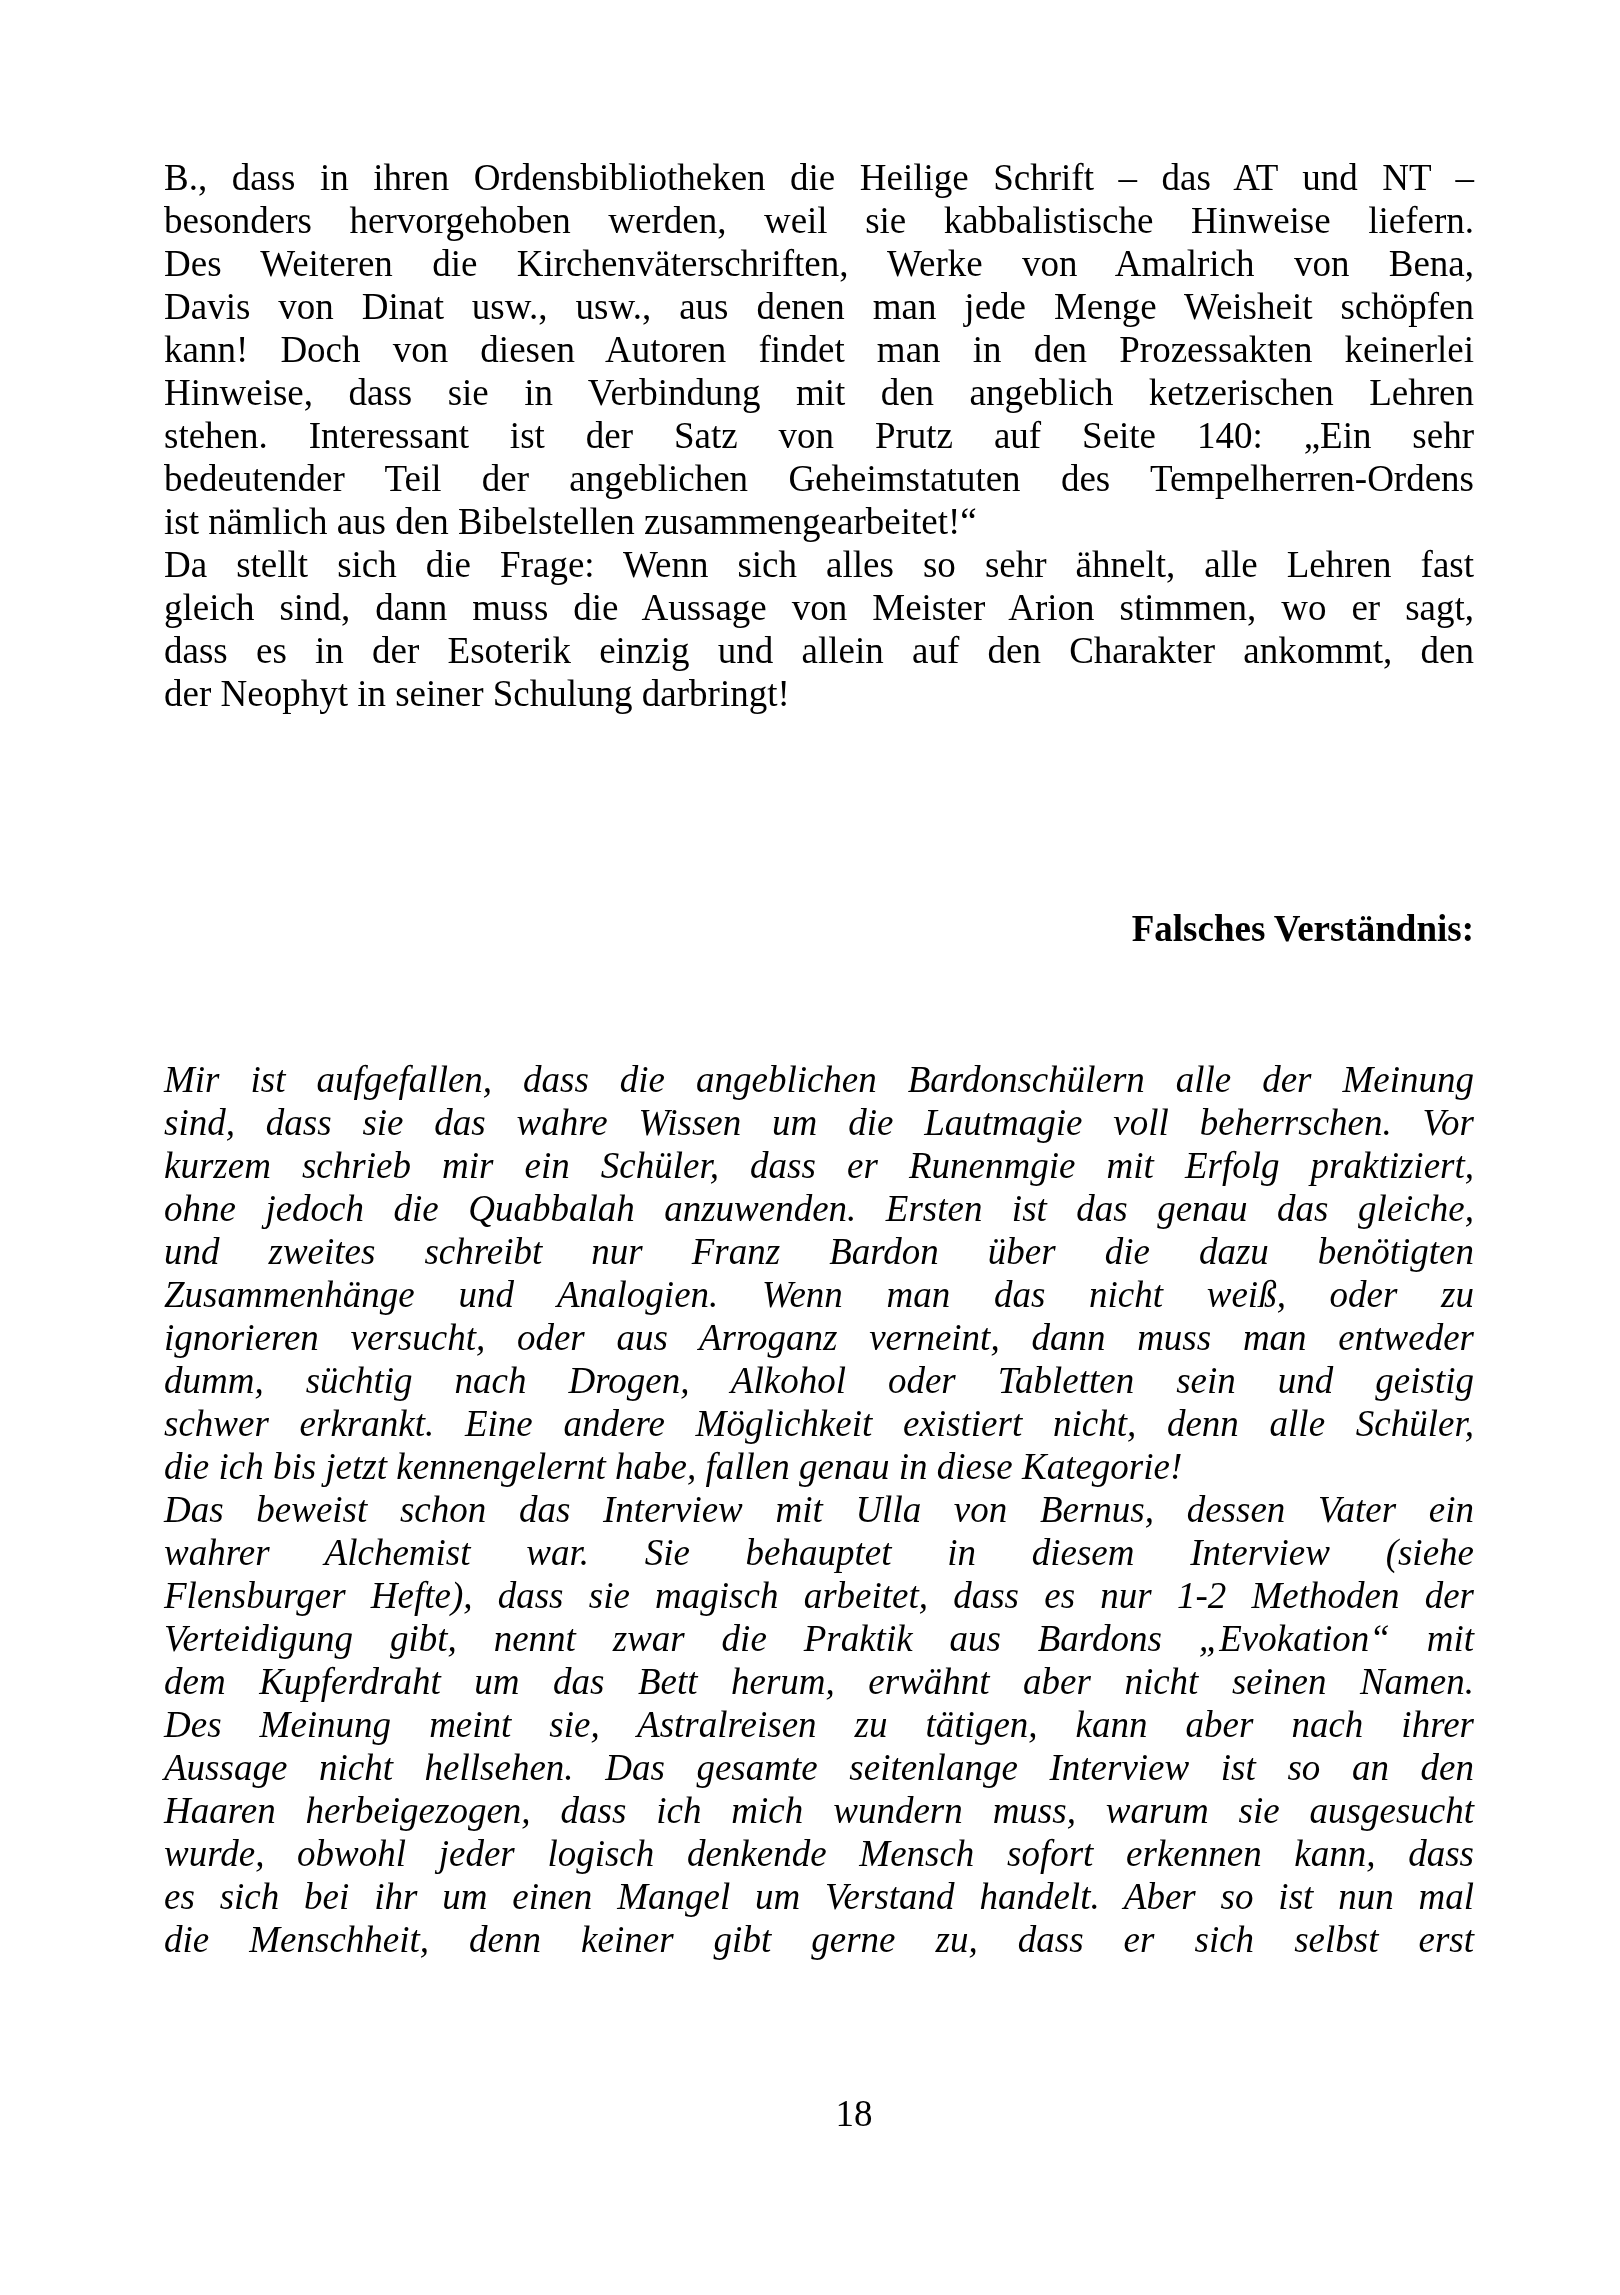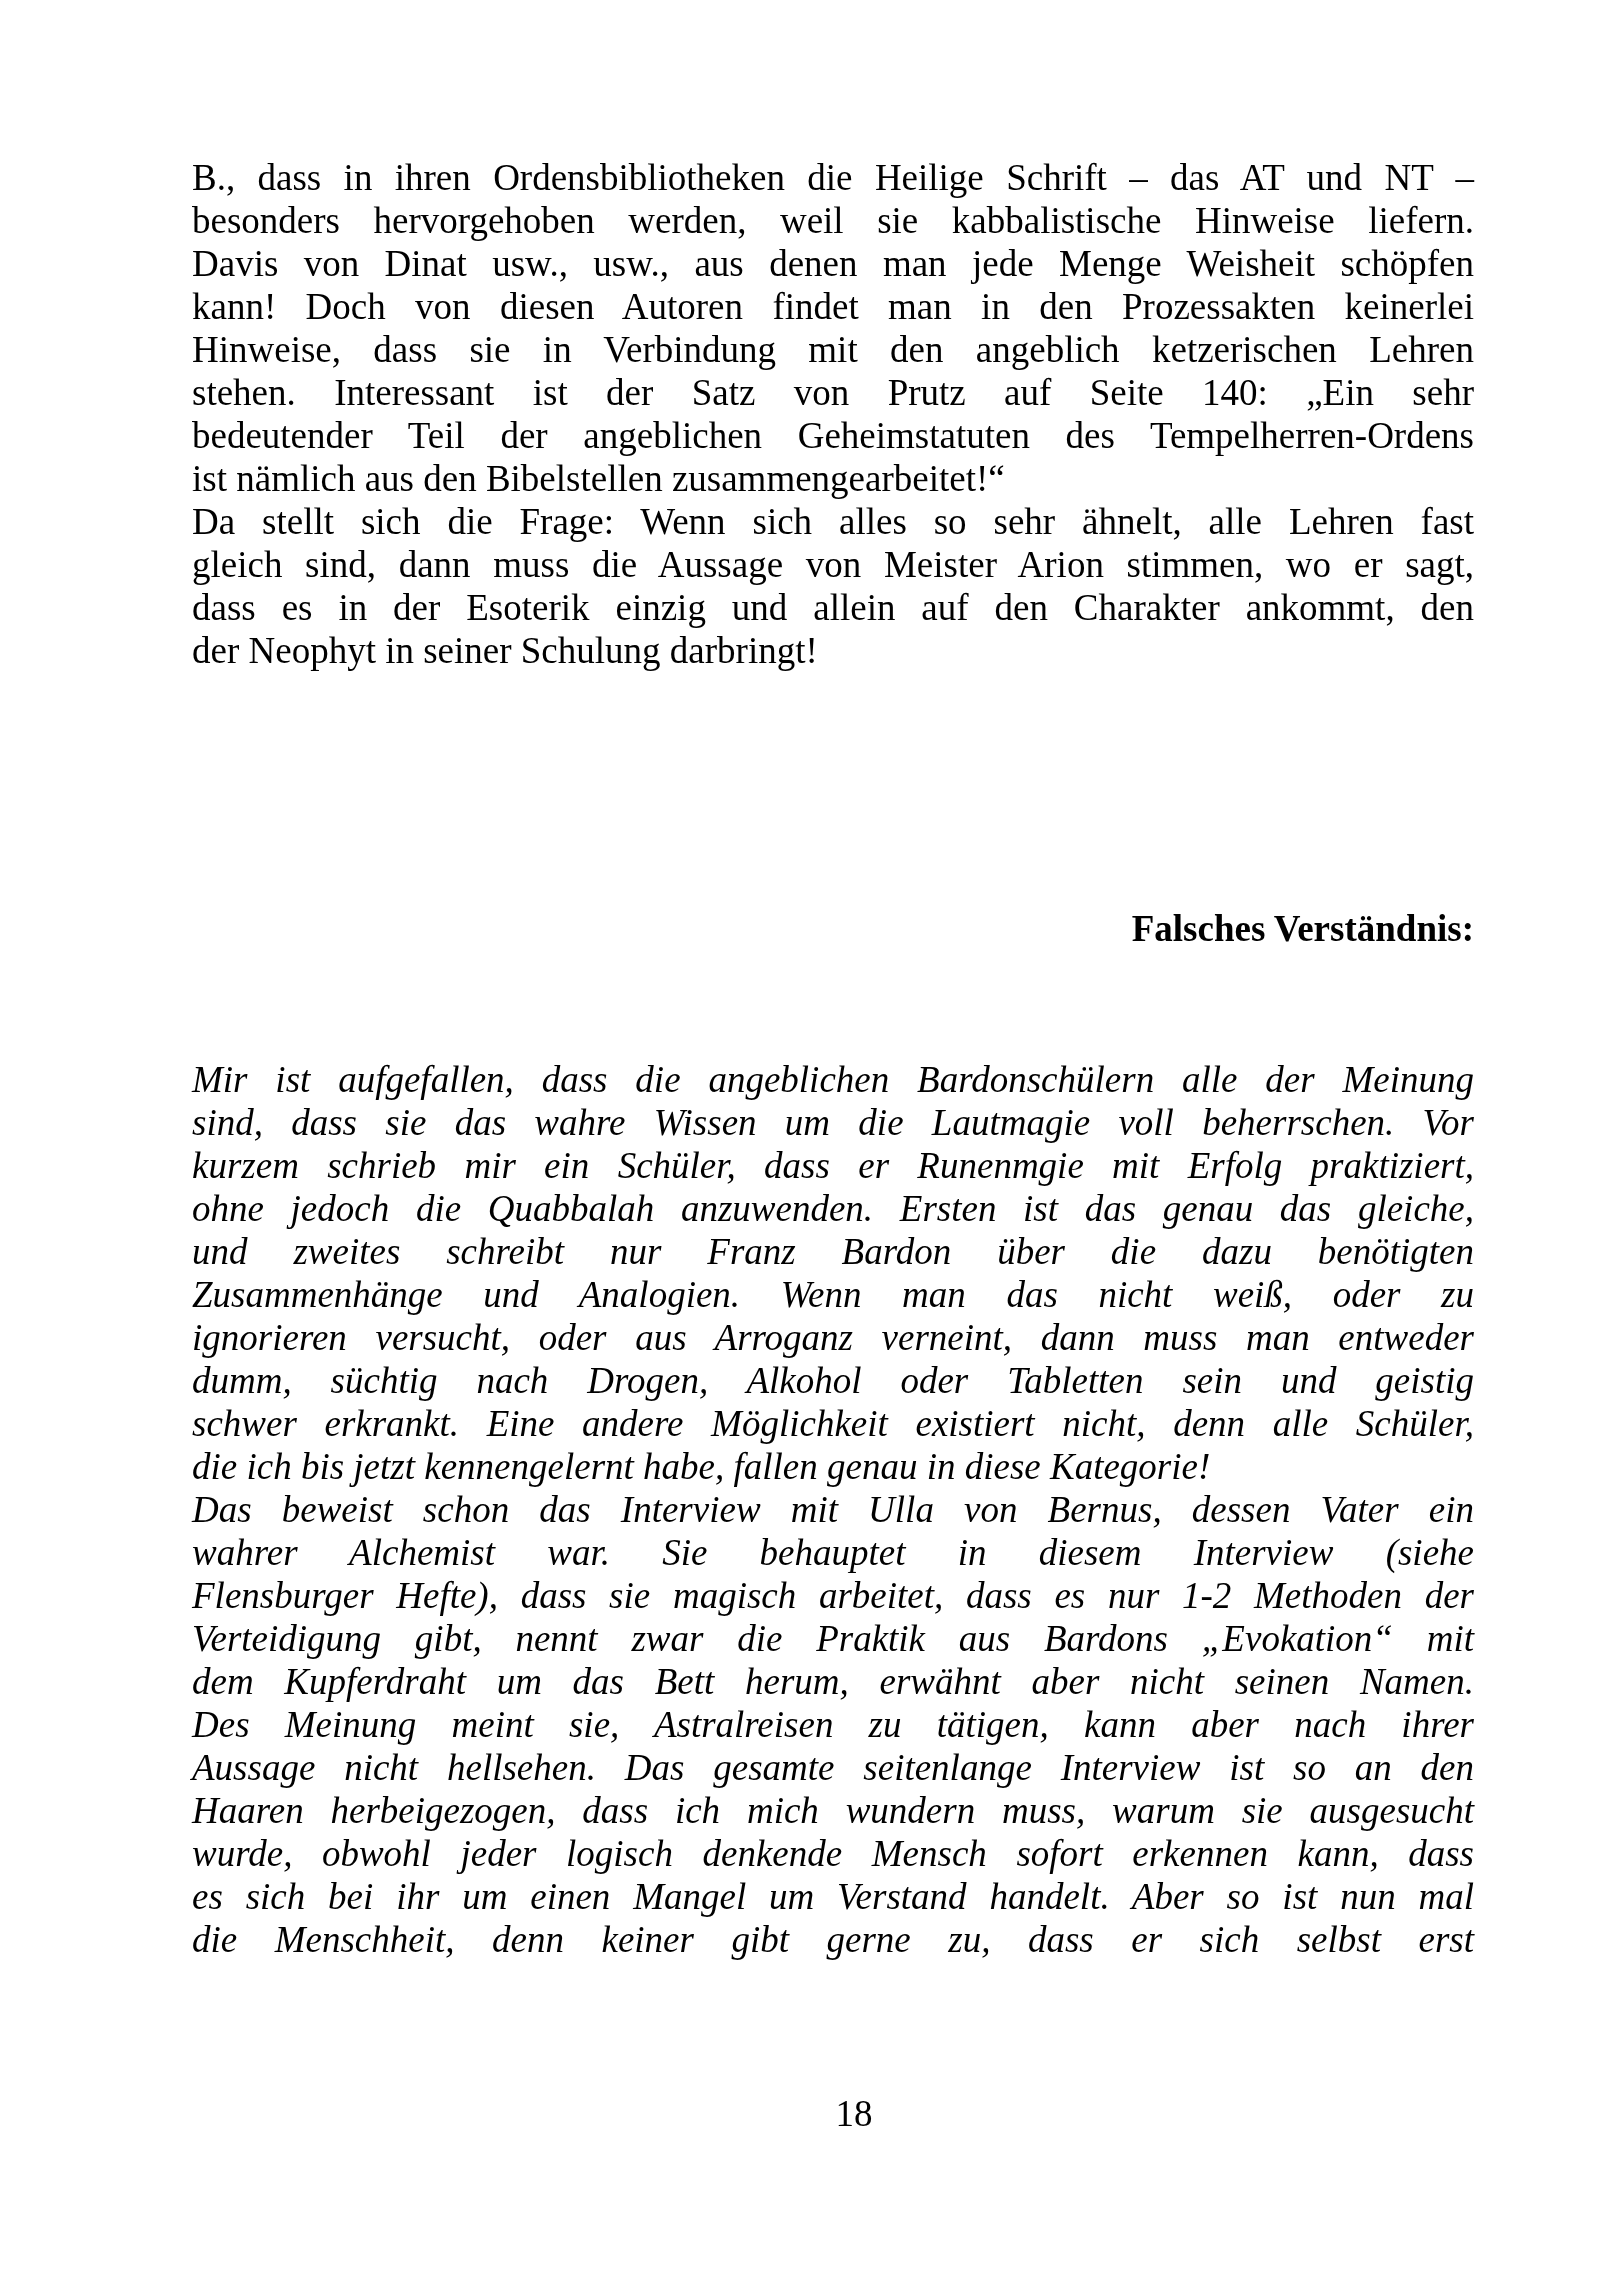--- a/index.html
+++ b/index.html
@@ -25,21 +25,20 @@
       margin: 0;
     }
     .line {
       display: block;
       font-size: 37px;
       line-height: 43px;
       height: 43px;
       white-space: nowrap;
       text-align: justify;
       text-align-last: justify;
-      margin-left: 28px;
     }
     .line.last {
       text-align: right;
       text-align-last: left;
     }
     .heading {
       position: absolute;
       left: 0;
       width: 100%;
       top: 751px;
@@ -67,20 +66,21 @@
     }
   </style>
 </head>
 <body>
 
 <div class="page">
 
   <div class="para">
     <span class="line">B., dass in ihren Ordensbibliotheken die Heilige Schrift – das AT und NT –</span>
     <span class="line">besonders hervorgehoben werden, weil sie kabbalistische Hinweise liefern.</span>
+    <span class="line">Des Weiteren die Kirchenväterschriften, Werke von Amalrich von Bena,</span>
     <span class="line">Davis von Dinat usw., usw., aus denen man jede Menge Weisheit schöpfen</span>
     <span class="line">kann! Doch von diesen Autoren findet man in den Prozessakten keinerlei</span>
     <span class="line">Hinweise, dass sie in Verbindung mit den angeblich ketzerischen Lehren</span>
     <span class="line">stehen. Interessant ist der Satz von Prutz auf Seite 140: „Ein sehr</span>
     <span class="line">bedeutender Teil der angeblichen Geheimstatuten des Tempelherren-Ordens</span>
     <span class="line last">ist nämlich aus den Bibelstellen zusammengearbeitet!“</span>
   </div>
 
   <div class="para">
     <span class="line">Da stellt sich die Frage: Wenn sich alles so sehr ähnelt, alle Lehren fast</span>

